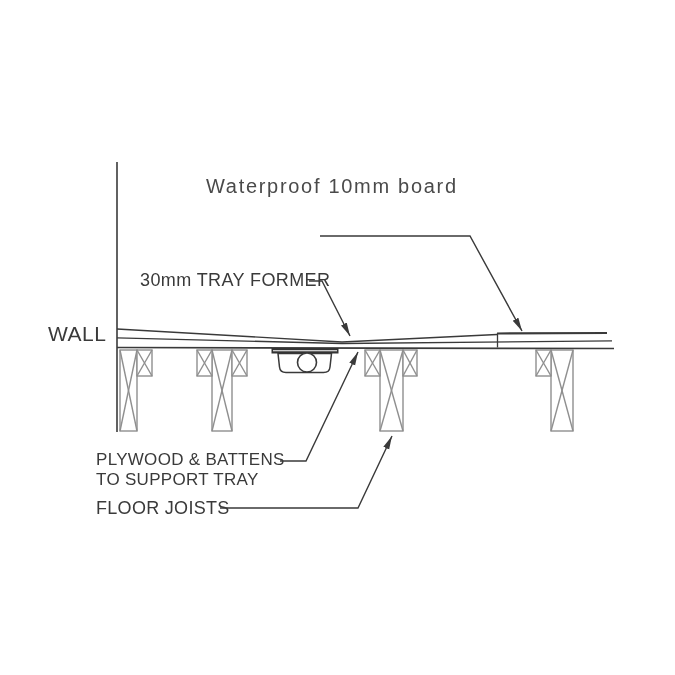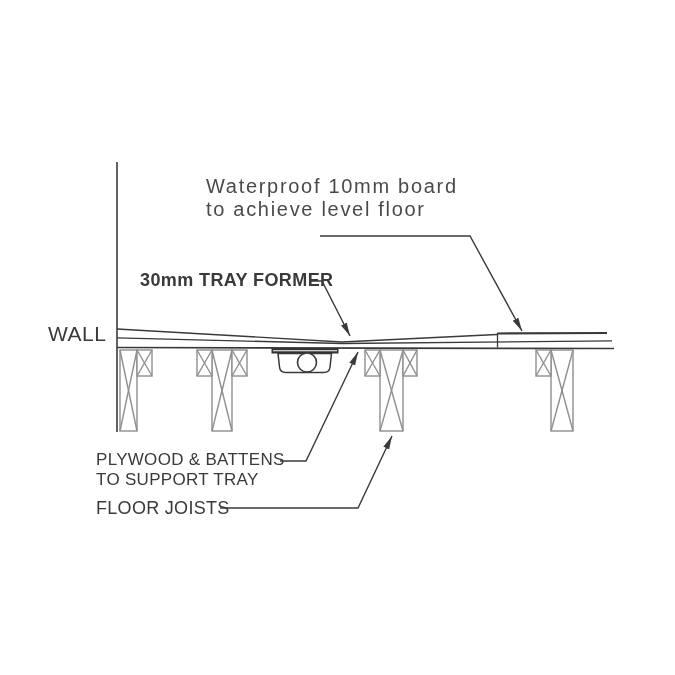--- a/index.html
+++ b/index.html
@@ -24,21 +24,20 @@
     left: 206px; top: 175px;
     font-size: 20px;
     line-height: 23px;
     letter-spacing: 1.7px;
     color: #4a4a4a;
   }
   .label-tray-former {
     left: 140px; top: 270px;
     font-size: 18px;
     letter-spacing: 0.4px;
-    font-weight: bold;
   }
   .label-wall {
     left: 48px; top: 322px;
     font-size: 21px;
     letter-spacing: 0.5px;
   }
   .label-plywood {
     left: 96px; top: 450px;
     font-size: 17px;
     line-height: 20px;
@@ -133,21 +132,20 @@
     </g>
 
     <polyline points="320,236 470,236 522,331" fill="none" stroke="#3a3a3a" stroke-width="1.4" marker-end="url(#arrow)"></polyline>
     <polyline points="309,281 322,281 350,336" fill="none" stroke="#3a3a3a" stroke-width="1.4" marker-end="url(#arrow)"></polyline>
     <polyline points="280,461 306,461 358,352" fill="none" stroke="#3a3a3a" stroke-width="1.4" marker-end="url(#arrow)"></polyline>
     <polyline points="220,508 358,508 392,436" fill="none" stroke="#3a3a3a" stroke-width="1.4" marker-end="url(#arrow)"></polyline>
   </svg>
 
   <div class="label label-waterproof">
     <div>Waterproof 10mm board</div>
-    <div>to achieve level floor</div>
   </div>
 
   <div class="label label-tray-former">30mm TRAY FORMER</div>
 
   <div class="label label-wall">WALL</div>
 
   <div class="label label-floor-joists">FLOOR JOISTS</div>
 
   <div class="label label-plywood">
     <div>PLYWOOD &amp; BATTENS</div>

